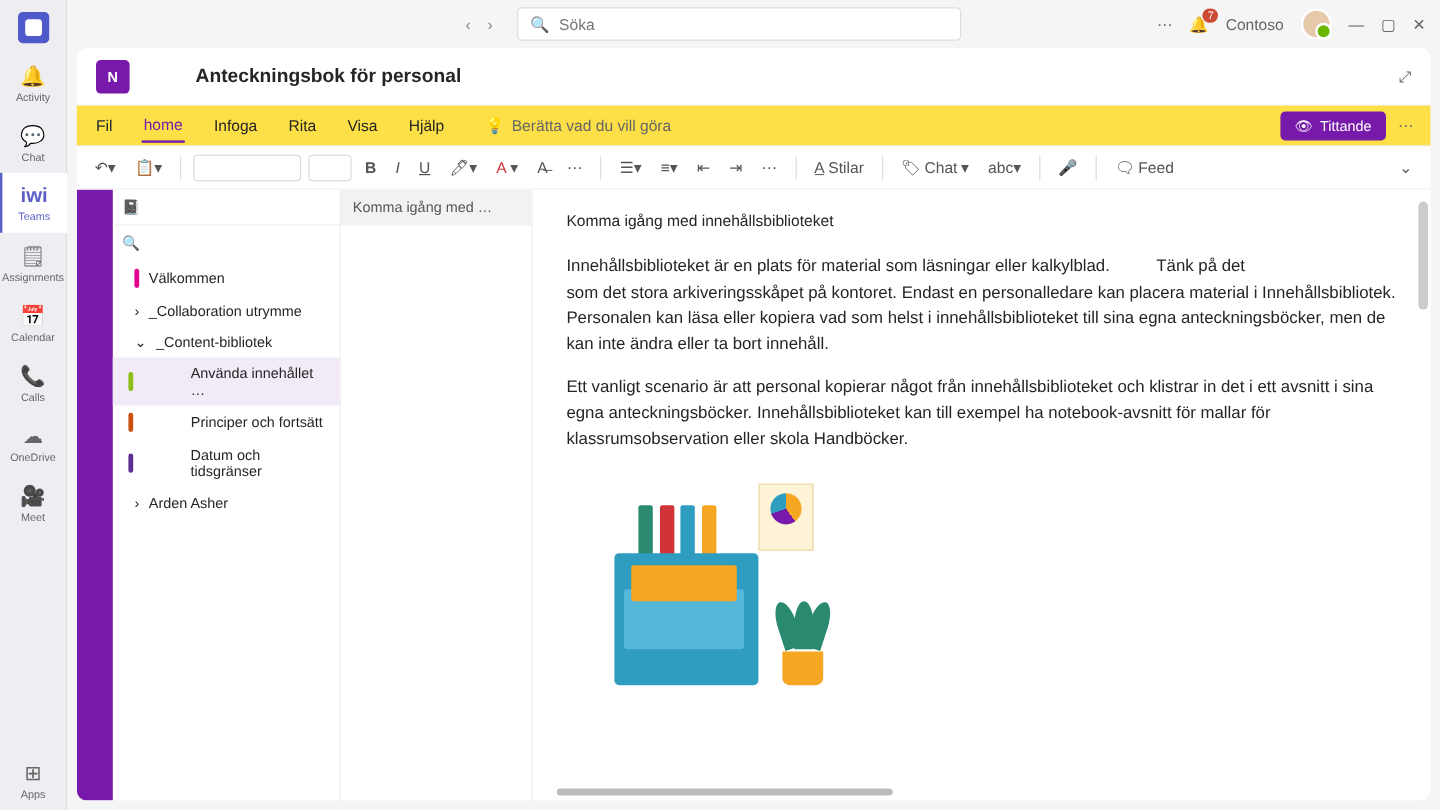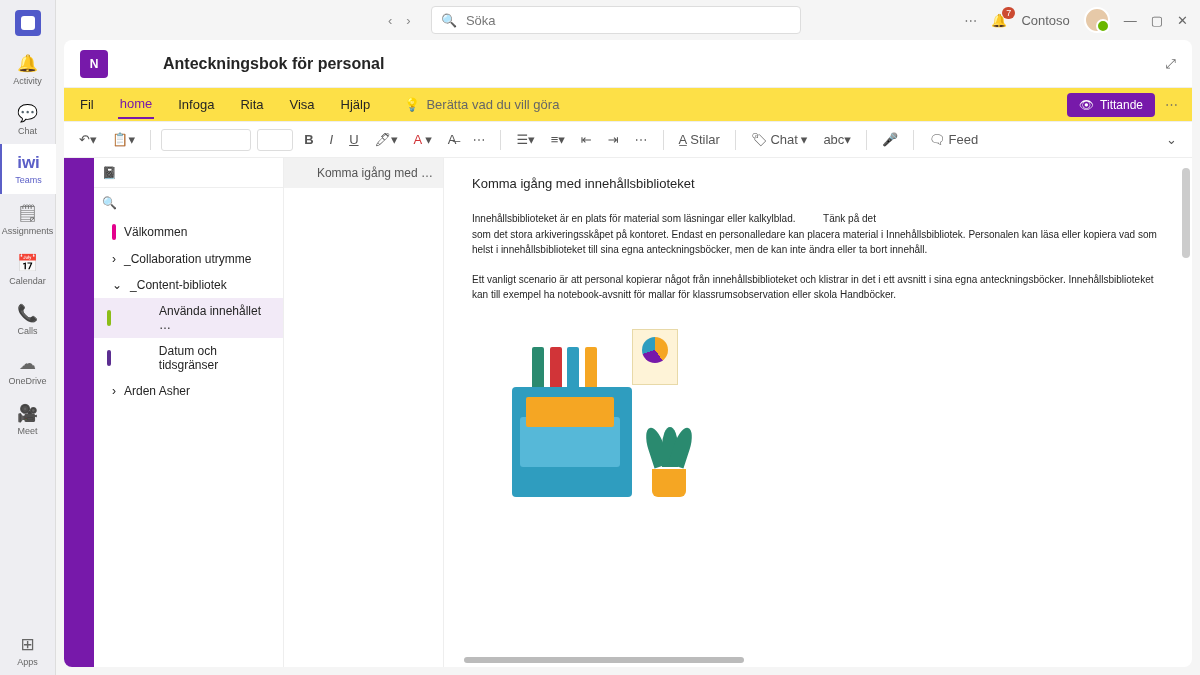--- a/index.html
+++ b/index.html
@@ -59,27 +59,27 @@
   .tree{width:190px;border-right:1px solid #eee;font-size:12px;}
   .tree .nbhdr{height:30px;display:flex;align-items:center;gap:8px;padding:0 8px;border-bottom:1px solid #eee;font-weight:600;}
   .tree .search-row{height:30px;display:flex;align-items:center;padding:0 8px;}
   .tree .item{display:flex;align-items:center;gap:8px;padding:6px 8px 6px 18px;cursor:pointer;}
   .tree .item.sel{background:#f2eaf7;}
   .tree .sub{padding-left:13px;gap:48px;}
   .tree .tab-color{width:4px;height:16px;border-radius:2px;}
   
   
   .pagelist{width:160px;border-right:1px solid #eee;}
-  .pagelist .pg{padding:8px 10px;font-size:12px;color:#555;cursor:pointer;text-align:right;}
+  .pagelist .pg{padding:8px 10px;font-size:12px;color:#555;cursor:pointer;}
   .pagelist .pg.sel{background:#f2f2f2;}
   
   
   .page{flex:1;padding:18px 28px;overflow:auto;position:relative;}
   .page h2{font-size:13px;font-weight:400;margin-bottom:20px;}
-  .page p{font-size:10px;line-height:1.55;margin-bottom:14px;max-width:720px;}
+  .page p{font-size:14px;line-height:1.55;margin-bottom:14px;max-width:720px;}
   .scrollbar{position:absolute;right:2px;top:10px;width:8px;height:90px;background:#ccc;border-radius:4px;}
   
   
   .illus{width:260px;height:200px;margin-top:10px;position:relative;}
   .illus .cabinet{position:absolute;left:40px;top:70px;width:120px;height:110px;background:#2f9dbf;border-radius:4px;}
   .illus .drawer{position:absolute;left:48px;top:100px;width:100px;height:50px;background:#56b8d8;border-radius:3px;}
   .illus .folders{position:absolute;left:54px;top:80px;width:88px;height:30px;background:#f5a623;border-radius:2px;}
   .illus .books{position:absolute;left:60px;top:30px;width:80px;height:48px;}
   .illus .book{display:inline-block;width:12px;height:48px;margin-right:2px;border-radius:2px;}
   .illus .plant{position:absolute;left:170px;top:110px;width:50px;height:70px;}
@@ -238,20 +238,24 @@
         </div>
       <div class="item">
           <span>⌄</span>
           <span>_Content-bibliotek</span>
         </div>
       <div class="item sub sel">
           <span class="tab-color" style="background:#8cbd18"></span>
           <span>Använda innehållet …</span>
         </div>
       <div class="item sub">
+          <span class="tab-color" style="background:#ca5010"></span>
+          <span>Principer och fortsätt</span>
+        </div>
+      <div class="item sub">
           <span class="tab-color" style="background:#5c2e91"></span>
           <span>Datum och tidsgränser</span>
         </div>
       <div class="item">
           <span>›</span>
           <span>Arden Asher</span>
         </div>
     </div>
 
     <div class="pagelist">

